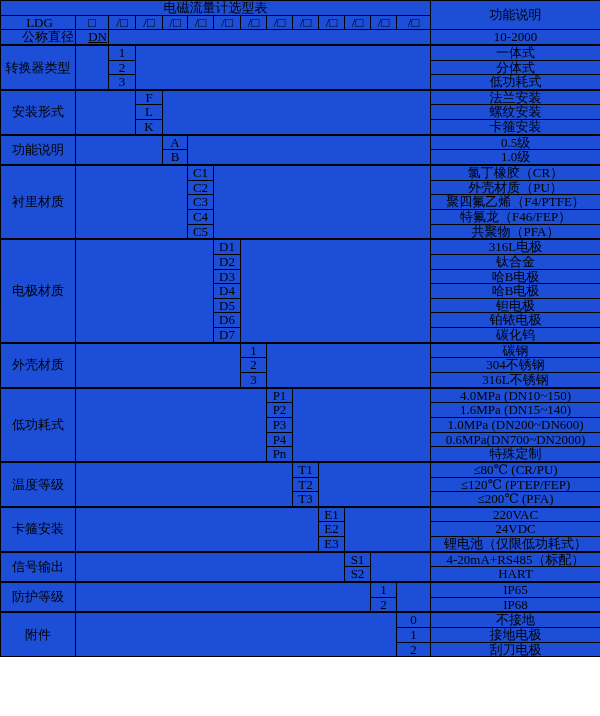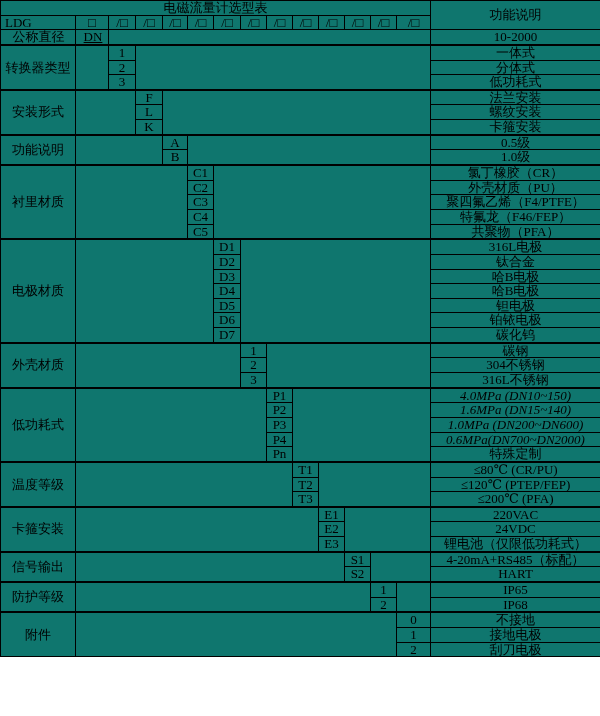--- a/index.html
+++ b/index.html
@@ -1,33 +1,33 @@
 <!DOCTYPE html>
 <html><head>
 <meta charset="utf-8">
 <style>
   html,body{margin:0;padding:0;background:#ffffff;}
   table.sel{
     border-collapse:collapse;
     width:600px;height:568px;
     table-layout:fixed;
     font-family:"Liberation Serif","DejaVu Serif",serif;
-    color:#000;background:#0f766e;
+    color:#000;background:#1d4ed8;
   }
   table.sel td{
     border:1px solid #000;
     text-align:center;vertical-align:middle;
     padding:0 1px;
     font-size:13px;line-height:1.05;
     white-space:nowrap;overflow:hidden;
   }
   tr.sec > td{border-top:2px solid #000;}
   td.code{font-size:12px;}
   td.slot{font-size:12px;letter-spacing:0;}
-  td.left{text-align:left;font-style:italic;}
+  td.left{text-align:left;}
   td.title{font-size:13.5px;}
 </style>
 </head>
 <body>
 
 <table class="sel">
   <colgroup>
     <col style="width:75px">
       <col style="width:33px">
       <col style="width:27px">
@@ -45,39 +45,39 @@
       <col style="width:170px">
   </colgroup>
 
   <tbody>
       <tr>
     <td class="title" colspan="14">电磁流量计选型表</td>
     <td rowspan="2">功能说明</td>
   </tr>
 
   <tr>
-    <td style="text-align:left;padding-left:4px;">LDG</td>
+    <td style="text-align:center;padding-left:4px;">LDG</td>
     <td class="slot">□</td>
     <td class="slot">/□</td>
     <td class="slot">/□</td>
     <td class="slot">/□</td>
     <td class="slot">/□</td>
     <td class="slot">/□</td>
     <td class="slot">/□</td>
     <td class="slot">/□</td>
     <td class="slot">/□</td>
     <td class="slot">/□</td>
     <td class="slot">/□</td>
     <td class="slot">/□</td>
     <td class="slot">/□</td>
   </tr>
 
   <tr>
-    <td style="text-align:center;padding-left:2px;">公称直径</td>
-    <td class="code" style="text-align:center;padding-left:3px;text-decoration:underline;">DN</td>
+    <td style="text-align:right;padding-left:2px;">公称直径</td>
+    <td class="code" style="text-align:right;padding-left:3px;text-decoration:underline;">DN</td>
     <td colspan="12"></td>
     <td>10-2000</td>
   </tr>
 
   <tr class="sec">
     <td rowspan="3">转换器类型</td>
     <td rowspan="3" colspan="1"></td>
     <td class="code">1</td>
     <td rowspan="3" colspan="11"></td>
     <td>一体式</td>

